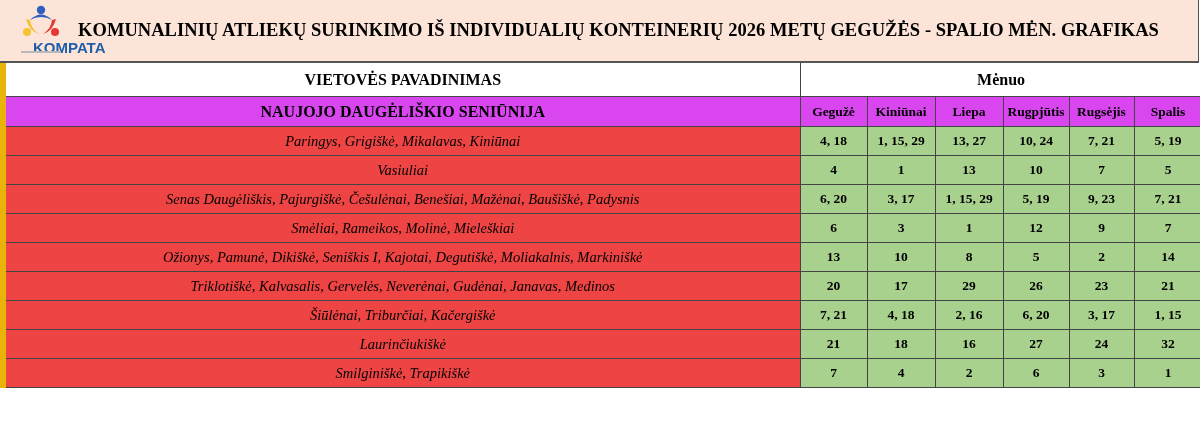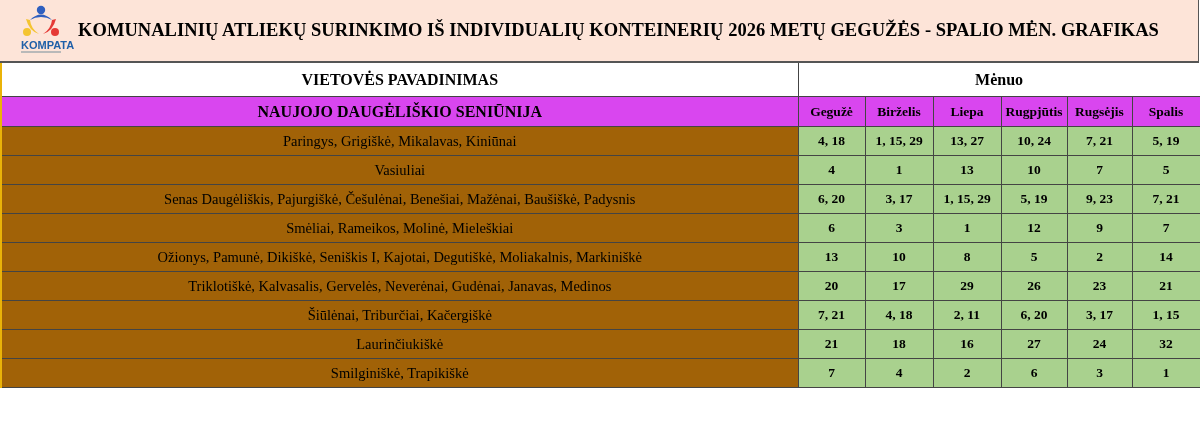--- a/index.html
+++ b/index.html
@@ -3,38 +3,38 @@
 <meta charset="utf-8">
 <style>
   html, body { margin: 0; padding: 0; background: #ffffff; }
   body { width: 1200px; height: 423px; overflow: hidden; font-family: "Liberation Serif", serif; color: #000; }
   .page { position: relative; width: 1200px; height: 423px; }
   .header {
     position: absolute; left: 0; top: 0; width: 1198px; height: 61px;
     background: #fde4d8; border-right: 1px solid #555; border-bottom: 2px solid #555;
   }
   .logo { position: absolute; left: 17px; top: 5px; width: 48px; height: 52px; }
-  .logo-text { position: absolute; left: 4px; top: 34px; width: 48px; text-align: left; font-family: "Liberation Sans", sans-serif; font-weight: bold; font-size: 11px; color: #1f5fa8; letter-spacing: 0px; }
+  .logo-text { position: absolute; left: 16px; top: 34px; width: 48px; text-align: left; font-family: "Liberation Sans", sans-serif; font-weight: bold; font-size: 15px; color: #1f5fa8; letter-spacing: 0px; }
   .logo-sub { position: absolute; left: 4px; top: 46px; width: 40px; height: 2px; background: #b9b9b9; }
   .title {
     position: absolute; left: 78px; top: 20px; font-size: 18.5px; font-weight: bold; white-space: nowrap; letter-spacing: 0.05px;
   }
   table.grid {
     position: absolute; left: 0; top: 63px; border-collapse: collapse; table-layout: fixed; width: 1199px;
   }
   table.grid td {
     border-bottom: 1.5px solid #444; border-right: 1px solid #444; padding: 0; text-align: center; vertical-align: middle;
   }
-  td.place { font-size: 14.5px; height: 28px; background: #a16207; }
+  td.place { font-size: 14.5px; height: 28px; background: #ef4444; font-style: italic; }
   td.date { background: #a9d18e; font-weight: bold; font-size: 13.5px; }
   tr.hdr1 td { height: 33px; background: #fff; font-weight: bold; font-size: 16px; }
   tr.hdr2 td { height: 29px; background: #d946ef; font-weight: bold; }
   tr.hdr2 td.sen { font-size: 16px; }
   tr.hdr2 td.month { font-size: 13.5px; margin-top: 8px; }
-  td.first { border-left: 2px solid #eab308; }
+  td.first { border-left: 6px solid #eab308; }
   td.sep { border-right: 2px solid #444; }
 </style>
 </head>
 <body>
 
 <div class="page">
   <div class="header">
     <div class="logo">
       <svg width="48" height="34" viewBox="0 0 48 34">
         <circle cx="24" cy="5" r="4.2" fill="#2f5fbf"></circle>
@@ -61,21 +61,21 @@
         <col style="width:68px">
     </colgroup>
     <tbody>
         <tr class="hdr1">
       <td class="first sep">VIETOVĖS PAVADINIMAS</td>
       <td colspan="6">Mėnuo</td>
     </tr>
     <tr class="hdr2">
       <td class="first sep sen">NAUJOJO DAUGĖLIŠKIO SENIŪNIJA</td>
       <td class="month">Gegužė</td>
-      <td class="month">Birželis</td>
+      <td class="month">Kiniūnai</td>
       <td class="month">Liepa</td>
       <td class="month">Rugpjūtis</td>
       <td class="month">Rugsėjis</td>
       <td class="month">Spalis</td>
     </tr>
     <tr>
       <td class="place first sep">Paringys, Grigiškė, Mikalavas, Kiniūnai</td>
       <td class="date">4, 18</td>
       <td class="date">1, 15, 29</td>
       <td class="date">13, 27</td>
@@ -125,21 +125,21 @@
       <td class="date">17</td>
       <td class="date">29</td>
       <td class="date">26</td>
       <td class="date">23</td>
       <td class="date">21</td>
     </tr>
     <tr>
       <td class="place first sep">Šiūlėnai, Triburčiai, Kačergiškė</td>
       <td class="date">7, 21</td>
       <td class="date">4, 18</td>
-      <td class="date">2, 11</td>
+      <td class="date">2, 16</td>
       <td class="date">6, 20</td>
       <td class="date">3, 17</td>
       <td class="date">1, 15</td>
     </tr>
     <tr>
       <td class="place first sep">Laurinčiukiškė</td>
       <td class="date">21</td>
       <td class="date">18</td>
       <td class="date">16</td>
       <td class="date">27</td>

